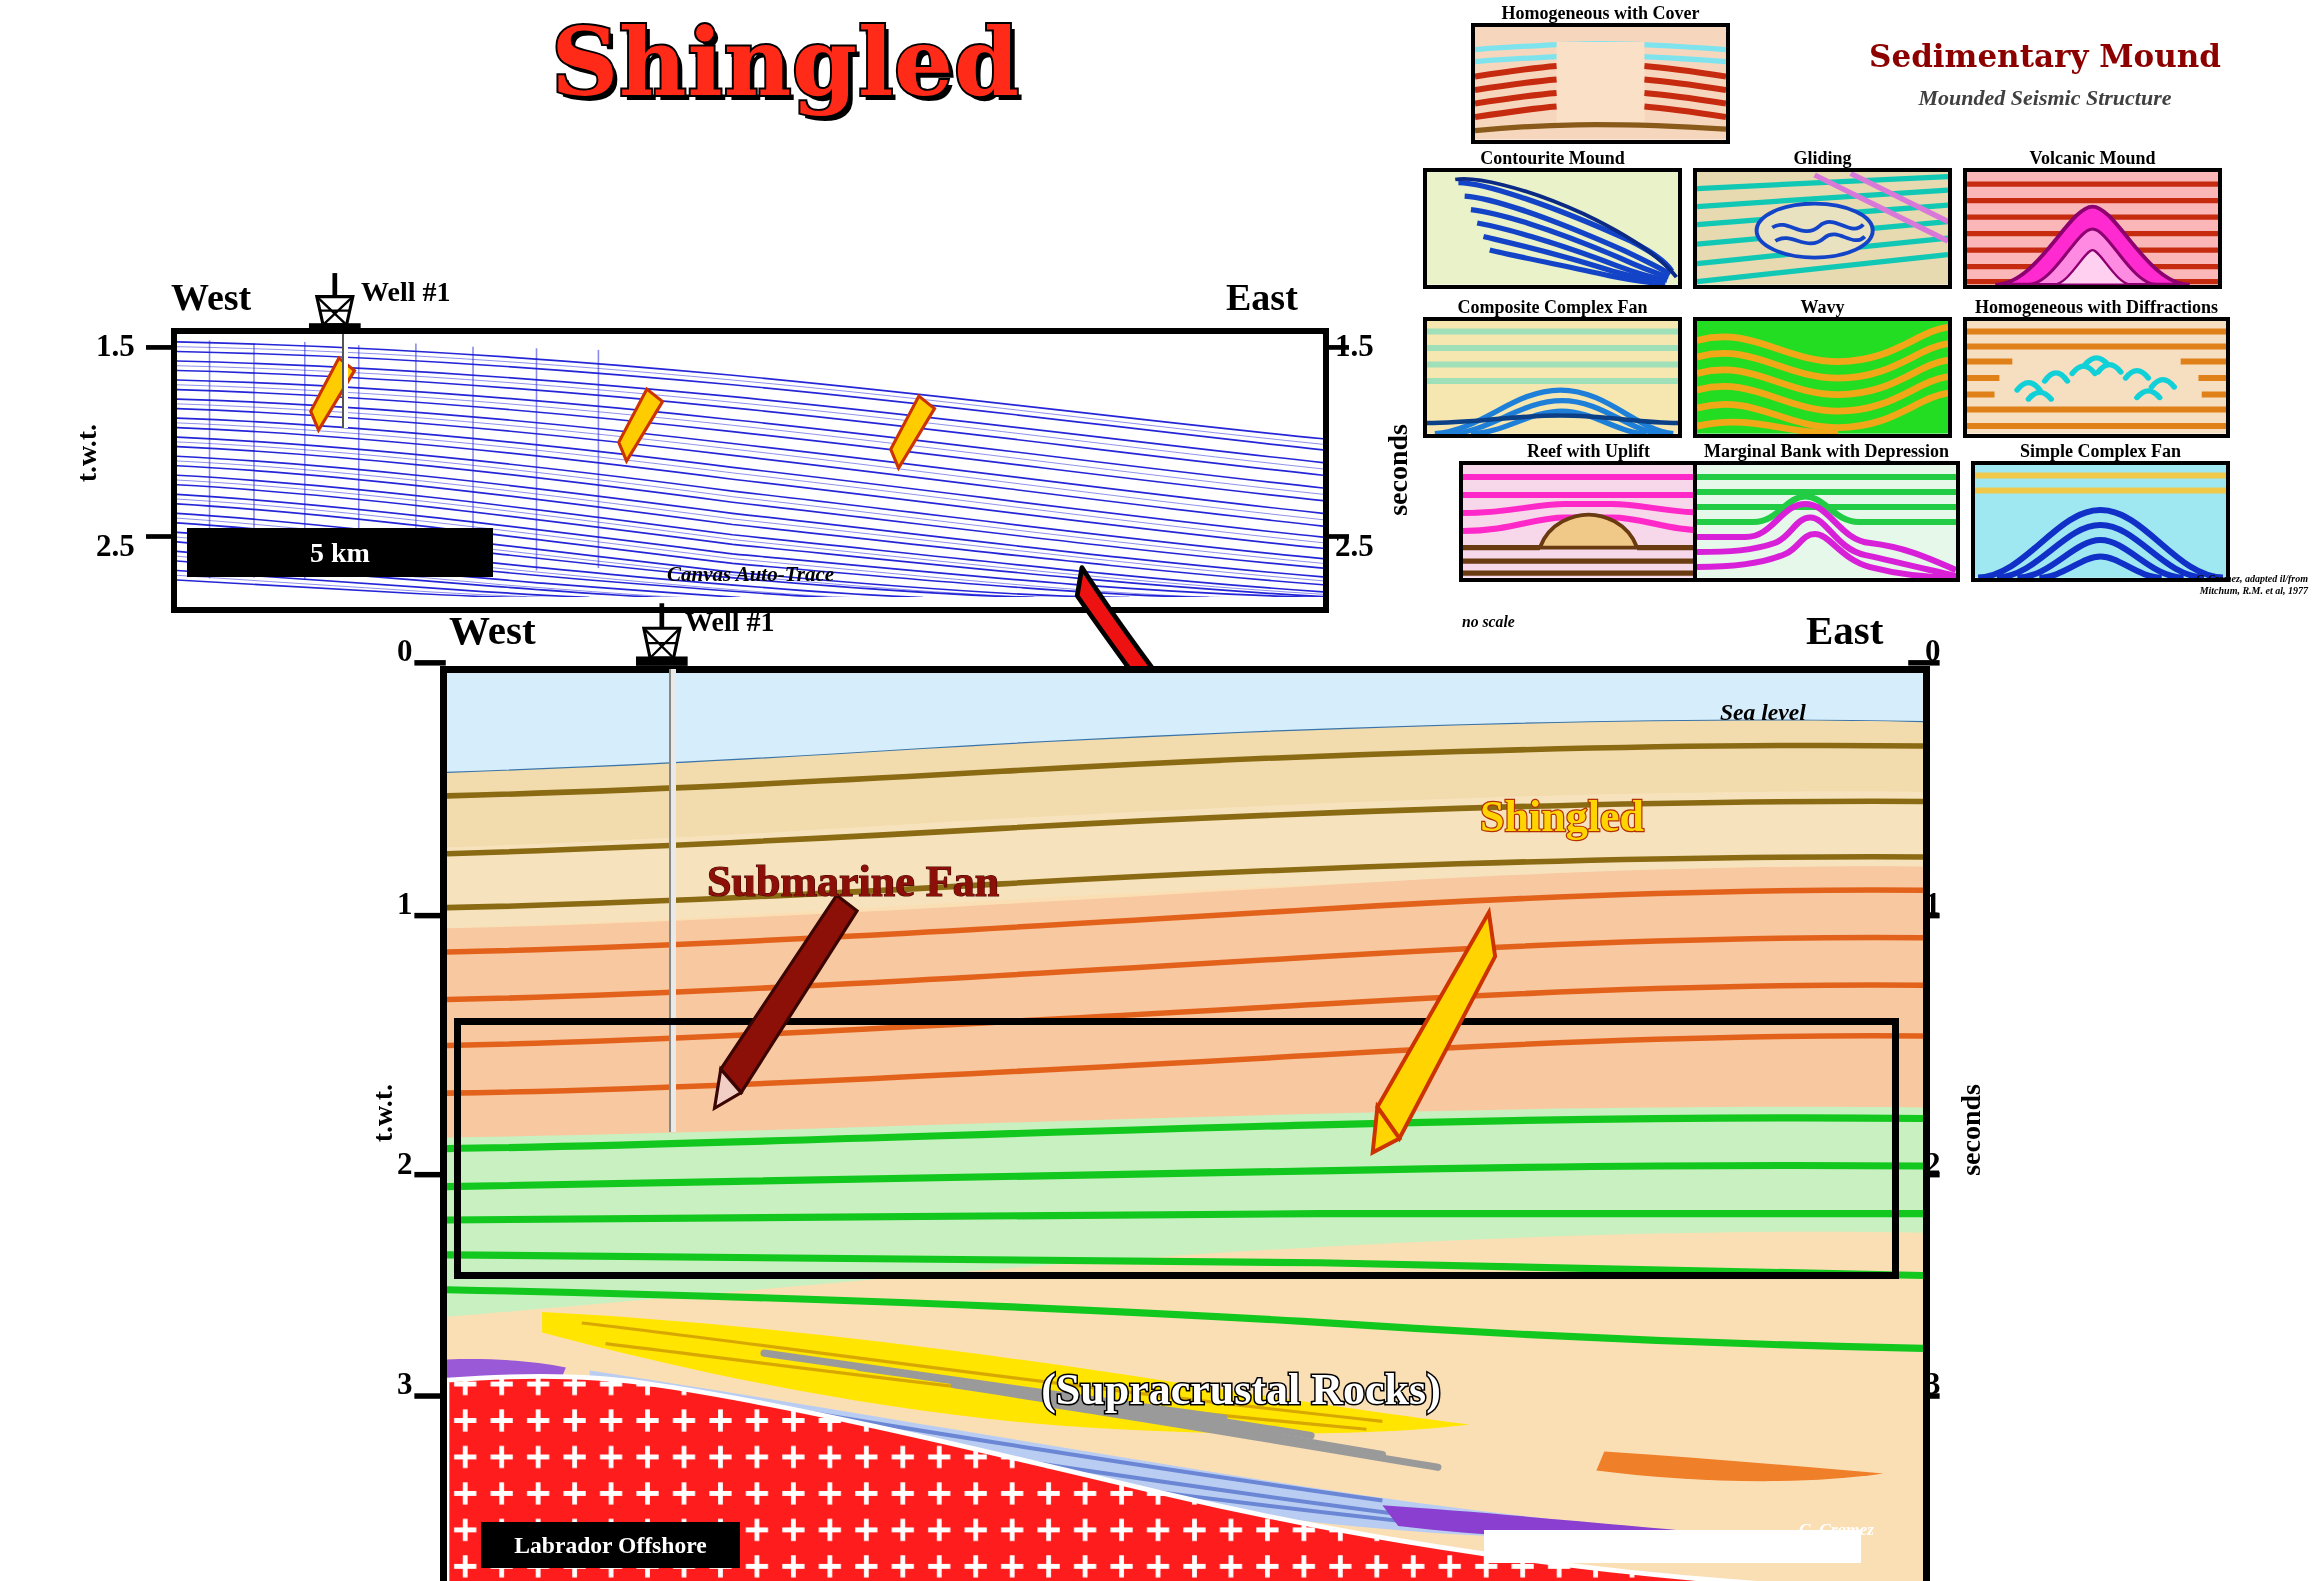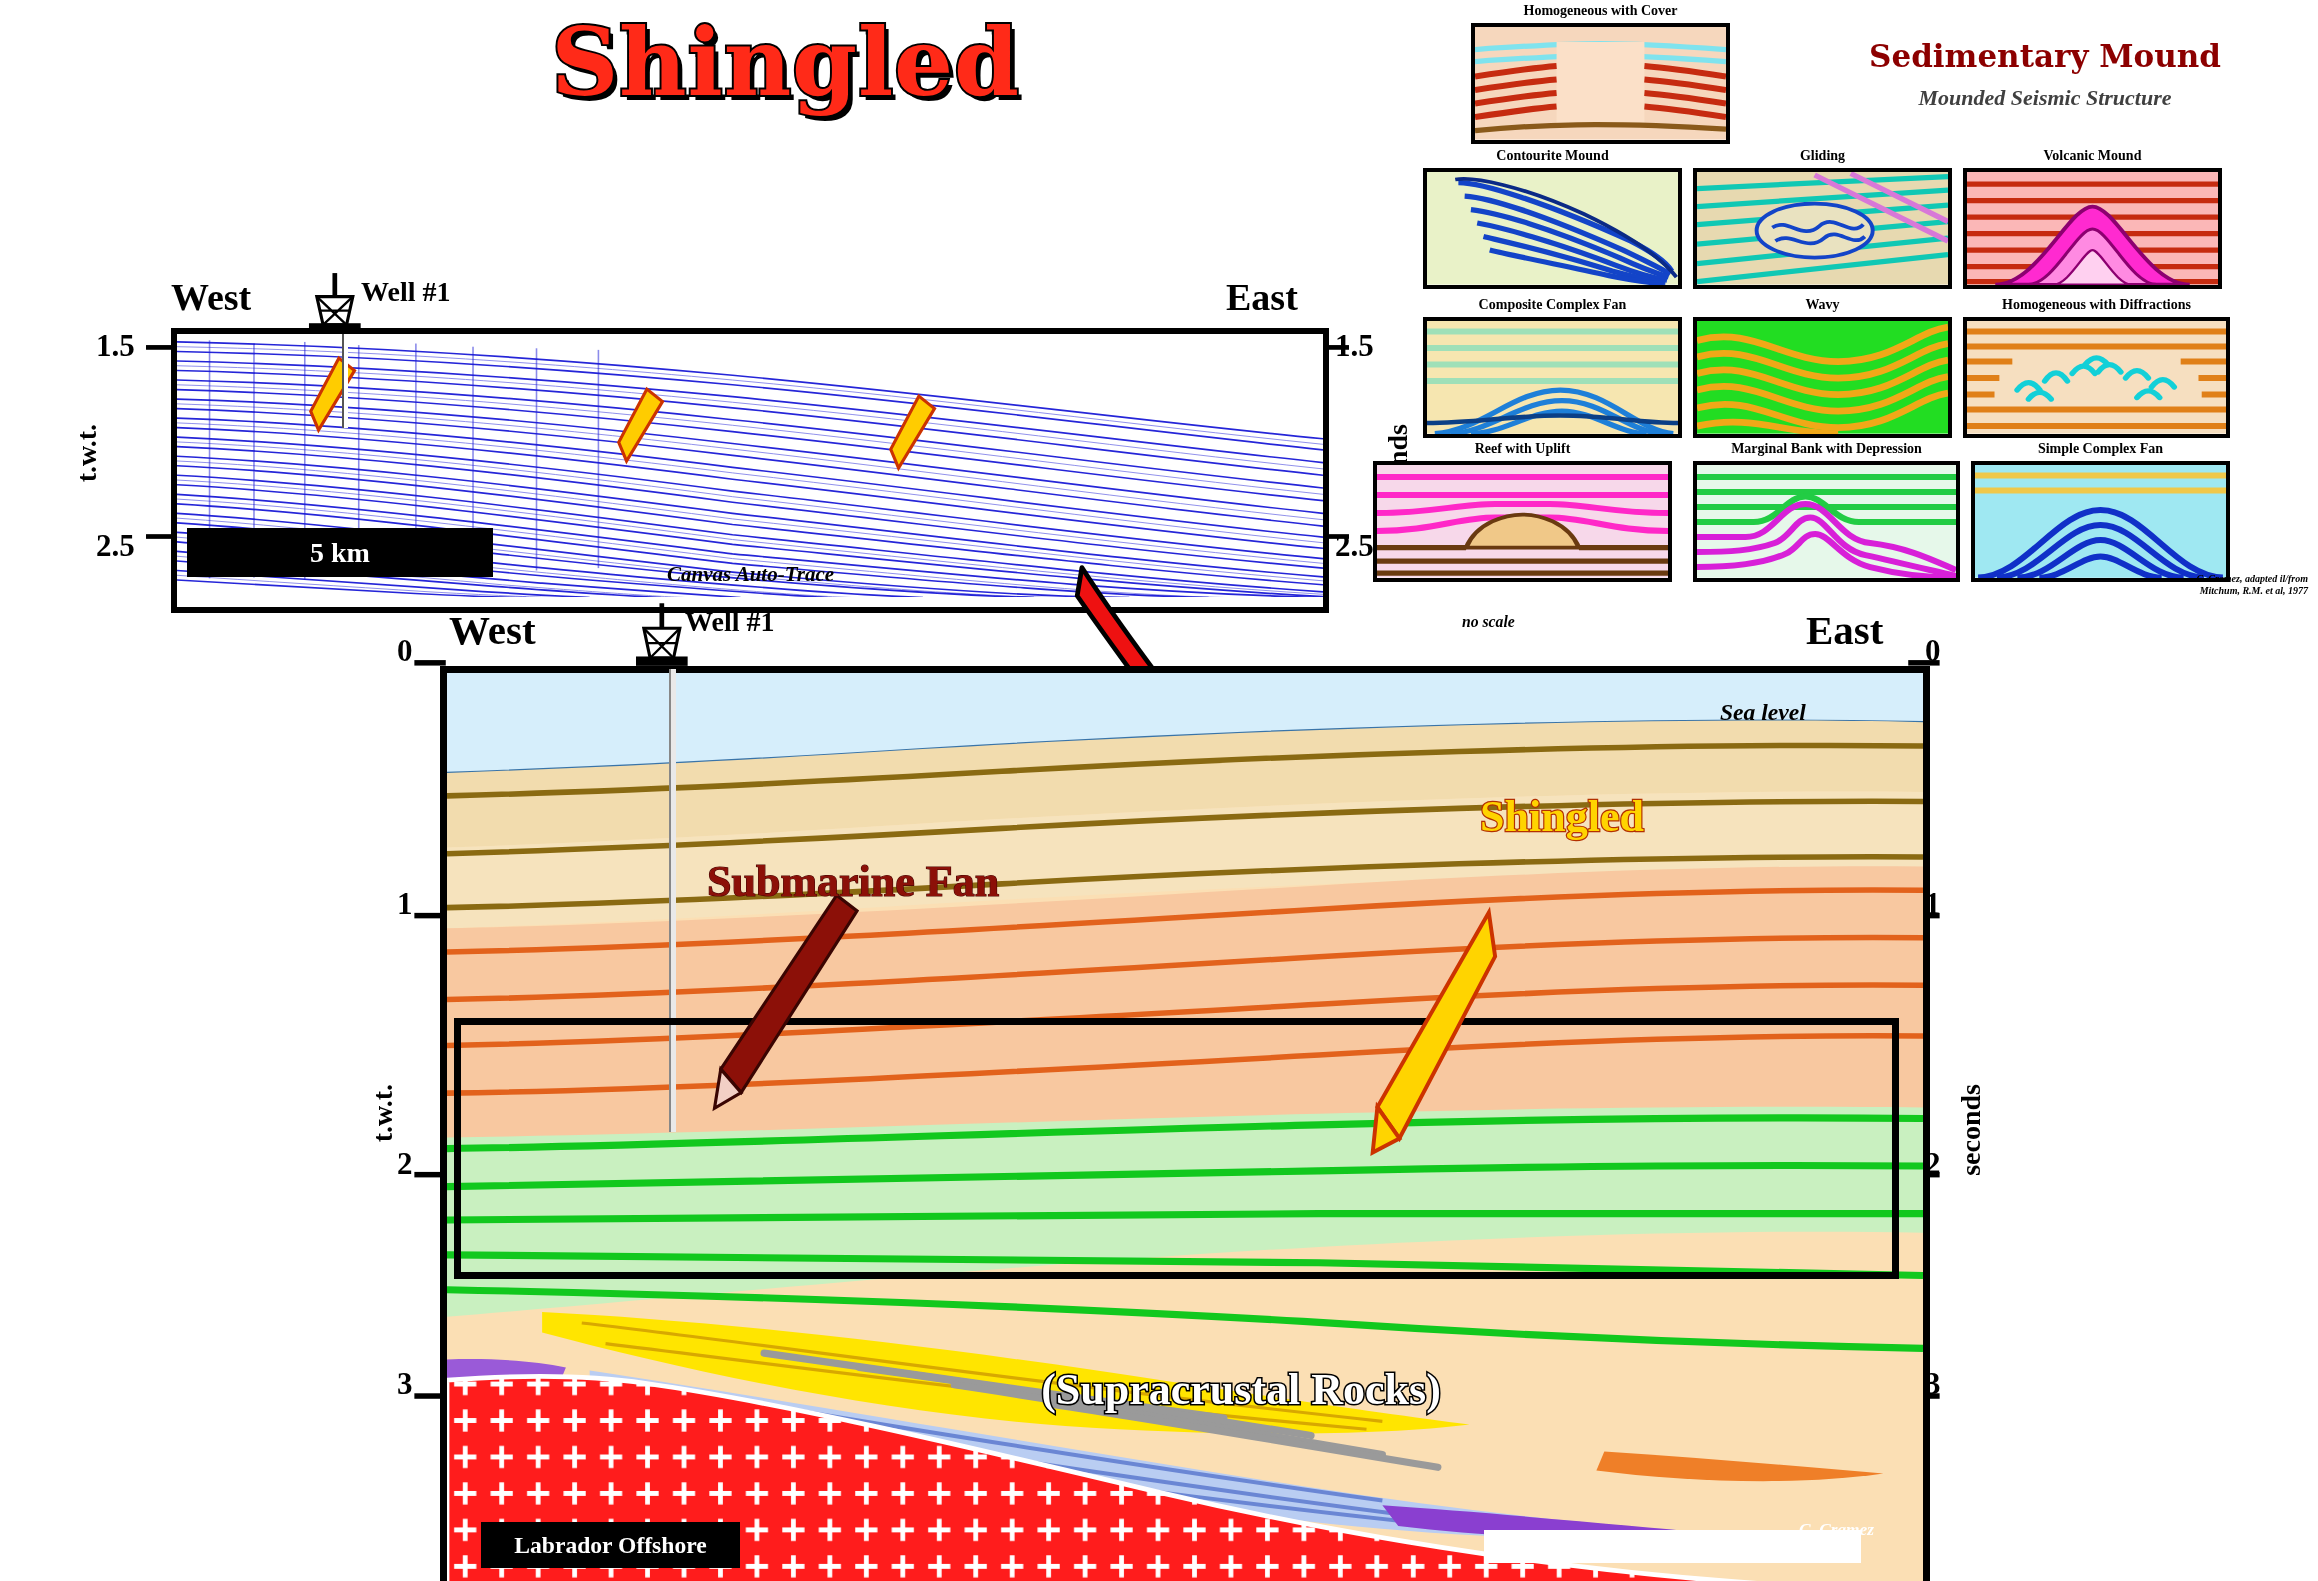--- a/index.html
+++ b/index.html
@@ -52,21 +52,21 @@
      font-weight:bold;font-size:30px;color:#fff;line-height:41px;}
   #credit-bot{left:1782px;top:1520px;font-style:italic;font-weight:bold;font-size:17.3px;color:#fff;margin-left:17px;}
 
   
   #sed-title{left:1841px;top:38px;width:408px;text-align:center;
      font-family:"DejaVu Serif", serif;font-weight:bold;font-size:31px;color:#8c0000;}
   #sed-sub{left:1841px;top:85px;width:408px;text-align:center;
      font-style:italic;font-weight:bold;font-size:22px;color:#404040;}
   .card{position:absolute;}
   .card .cap{position:absolute;left:0;top:0;width:100%;text-align:center;
-     font-weight:bold;font-size:14px;color:#000;}
+     font-weight:bold;font-size:18px;color:#000;}
   .card .thumb{position:absolute;left:0;top:20.4px;width:100%;height:calc(100% - 20.4px);
      border:4.7px solid #000;box-sizing:border-box;overflow:hidden;background:#fff;}
   #noscale{left:1462px;top:613px;font-style:italic;font-weight:bold;font-size:15.7px;}
   #credit-right{left:2112px;top:573px;width:196px;text-align:right;
      font-style:italic;font-weight:bold;font-size:10px;line-height:1.15;}
 
   .redbox{position:absolute;border:7px solid #000;box-sizing:border-box;}
 </style>
 </head>
 <body>
@@ -465,21 +465,21 @@
         <path d="M196 76 q14 -20 28 0"></path>
           <path d="M228 88 q14 -20 28 0"></path>
         <path d="M76 104 q14 -18 28 0"></path>
           <path d="M146 58 q14 -18 28 0"></path>
         <path d="M210 102 q14 -18 28 0"></path>
       </g>
     </svg>
   </div>
 </div>
 
-<div class="card" style="left:1373px;top:441px;width:259px;height:141px;padding-left:40px;">
+<div class="card" style="left:1459px;top:441px;width:259px;height:141px;">
   <div class="cap">Reef with Uplift</div>
   <div class="thumb">
     <svg viewBox="0 0 320 150" preserveAspectRatio="none" width="100%" height="100%">
       <rect width="320" height="150" fill="#f7d8ea"></rect>
       <g fill="none" stroke="#ff28c8" stroke-width="8">
         <path d="M0 16 H320"></path>
           <path d="M0 40 H320"></path>
         <path d="M0 64 C60 64 90 52 130 52 L190 52 C230 52 260 64 320 64"></path>
         <path d="M0 88 C60 88 90 70 130 70 L190 70 C230 70 260 88 320 88"></path>
       </g>

